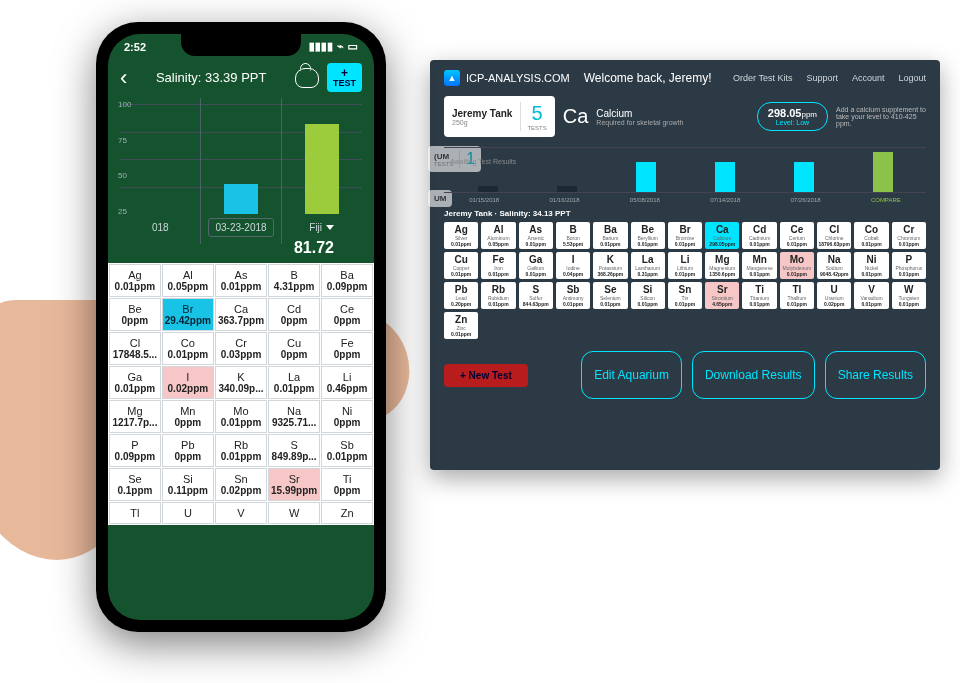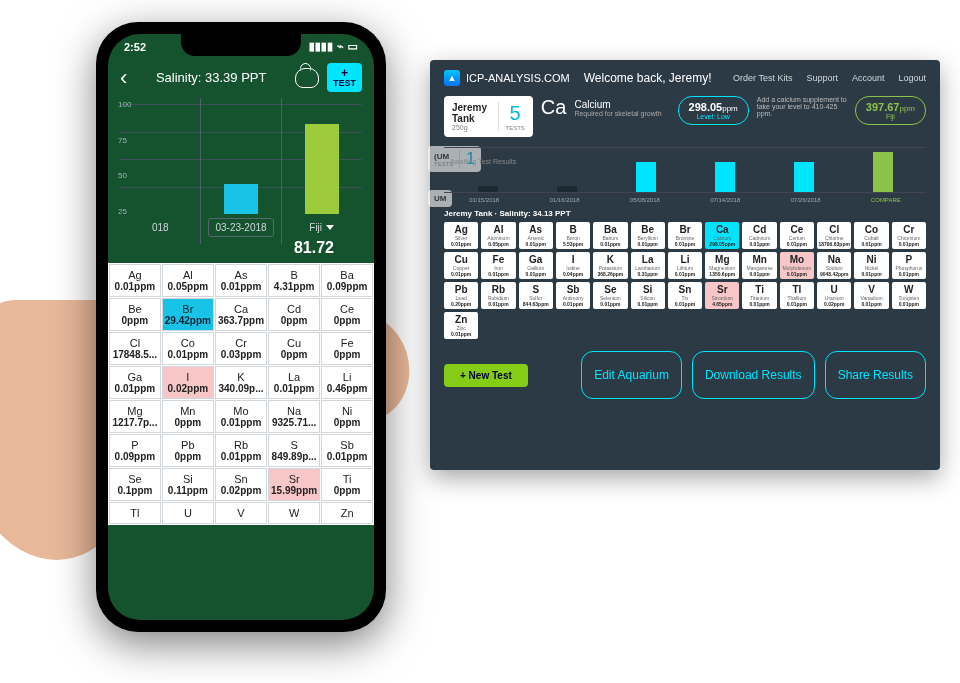--- a/index.html
+++ b/index.html
@@ -8,21 +8,21 @@
   .desk {
     position:absolute; left:430px; top:60px; width:510px; height:410px;
     background:#2c3a45; border-radius:4px; color:#fff; box-shadow:0 8px 24px rgba(0,0,0,.35);
     font-size:9px;
   }
   .desk-top { display:flex; align-items:center; justify-content:space-between; padding:10px 14px; }
   .desk-brand { display:flex; align-items:center; gap:6px; font-size:11px; }
   .desk-brand .logo { width:16px; height:16px; border-radius:3px; background:linear-gradient(#00c6ff,#0072ff); display:flex; align-items:center; justify-content:center; font-size:9px; font-weight:bold;}
   .desk-nav { display:flex; gap:14px; font-size:9px; color:#cfd8dc;}
   .desk-nav span { cursor:pointer;}
-  .desk-row1 { display:flex; align-items:flex-start; gap:8px; padding:0 14px; }
+  .desk-row1 { display:flex; align-items:center; gap:8px; padding:0 14px; }
   .tank-card { background:#fff; color:#222; border-radius:4px; padding:6px 8px; display:flex; gap:8px; align-items:center;}
   .tank-card .tn { font-size:10px; font-weight:600;}
   .tank-card .tcount { color:#00bcd4; font-size:20px; font-weight:300; border-left:1px solid #ddd; padding-left:6px; text-align:center;}
   .tank-card .tcount small{display:block; font-size:6px; color:#888;}
   .elem-head { display:flex; gap:8px; align-items:center; flex:0 0 auto;}
   .elem-head .sym { font-size:20px; font-weight:300; }
   .elem-head .enm { font-size:10px;}
   .elem-head .edesc { font-size:7px; color:#aaa;}
   .pill { border:1px solid #00e5ff; border-radius:14px; padding:4px 10px; font-size:8px; text-align:center;}
   .pill b { font-size:11px;}
@@ -40,21 +40,21 @@
   .desk-dates .cmp { color:#8bc34a;}
   .desk-sub { padding:2px 14px 4px; font-size:8px; font-weight:600;}
   .ptable { padding:0 14px; display:grid; grid-template-columns:repeat(13,1fr); gap:3px;}
   .pcell { background:#fff; color:#222; border-radius:2px; text-align:center; padding:2px 1px; cursor:pointer;}
   .pcell .sy { font-size:10px; font-weight:600;}
   .pcell .nm { font-size:5px; color:#666;}
   .pcell .vl { font-size:5px; font-weight:600;}
   .pcell.hl-blue { background:#00e5ff;}
   .pcell.hl-pink { background:#f7c7c7;}
   .desk-btns { display:flex; gap:10px; align-items:center; padding:12px 14px 0; }
-  .btn-primary { background:#84cc16; color:#003; font-weight:600; font-size:10px; padding:6px 16px; border:none; border-radius:4px; cursor:pointer;}
+  .btn-primary { background:#b91c1c; color:#003; font-weight:600; font-size:10px; padding:6px 16px; border:none; border-radius:4px; cursor:pointer;}
   .btn-pill { background:transparent; border:1px solid #00e5ff; color:#00e5ff; font-size:12px; padding:16px 12px; border-radius:12px; cursor:pointer;}
   .desk-btns .spacer { flex:1;}
   
   .ghost-card { position:absolute; background:#fff; color:#333; border-radius:4px; padding:4px 6px; font-size:8px; display:flex; gap:6px; align-items:center; opacity:.6;}
   .ghost-card .g1{font-weight:600;}
   .ghost-card .gn{color:#00bcd4; font-size:16px; border-left:1px solid #ddd; padding-left:6px;}
   
   .hand { position:absolute; left:-40px; top:40px; width:480px; height:640px; pointer-events:none; }
   
   .hand .palm { position:absolute; left:0; top:260px; width:180px; height:260px; background:#e8b89a; border-radius:80px 60px 120px 140px / 120px 90px 160px 200px; filter:blur(.3px);}
@@ -158,24 +158,20 @@
         <div class="enm">Calcium</div>
         <div class="edesc">Required for skeletal growth</div>
       </div>
     </div>
     <div style="flex:1"></div>
     <div class="pill">
       <b>298.05</b><span>ppm</span>
       <div class="lv">Level: Low</div>
     </div>
     <div class="hint">Add a calcium supplement to take your level to 410-425 ppm.</div>
-    <div class="compare-pill">
-      <b>397.67</b><span style="color:#8bc34a">ppm</span>
-      <div style="font-size:7px;color:#8bc34a">Fiji  </div>
-    </div>
   </div>
 
   <div class="desk-chart">
     <div class="await">Awaiting Test Results</div>
     <div class="bars">
       <div class="bar dark" style="height:6px"></div>
       <div class="bar dark" style="height:6px"></div>
       <div class="bar" style="height:30px"></div>
       <div class="bar" style="height:30px"></div>
       <div class="bar" style="height:30px"></div>

